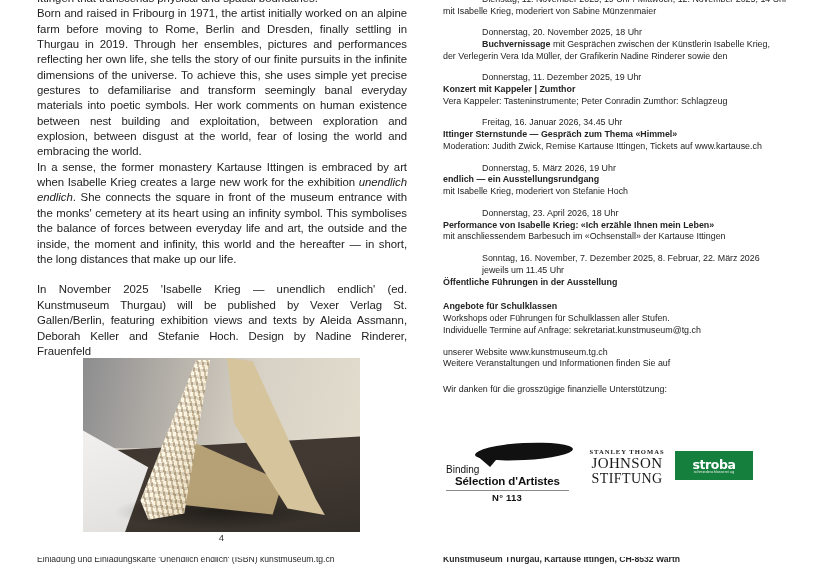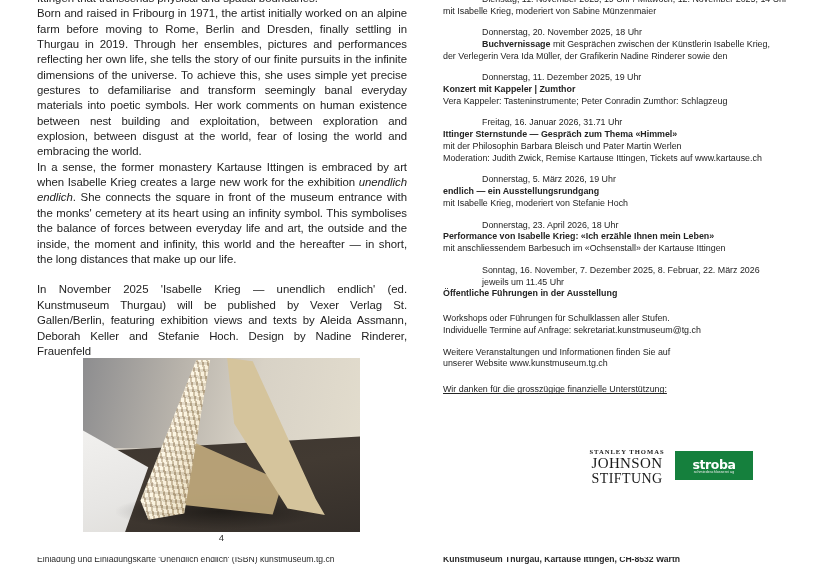--- a/index.html
+++ b/index.html
@@ -131,21 +131,21 @@
     color: #242424;
     letter-spacing: -0.01px;
   }
   .ev { margin-bottom: 9.4px; }
   .ev .ln { display: block; white-space: normal; margin-left: 39px; }
   .ev .ln b, .ev .hd { font-weight: bold; }
   .ev .hd { display: block; }
   .ev .sub { display: block; }
   .block-gap-lg { margin-bottom: 13px; }
 
-  .thanks { margin-top: 14px; display: block; text-decoration: underline; }
+  .thanks { margin-top: 14px; display: block; }
 
   
   .logos {
     position: absolute;
     left: 443px;
     top: 432px;
     width: 340px;
     height: 70px;
   }
   
@@ -303,23 +303,22 @@
       <span class="sub">der Verlegerin Vera Ida Müller, der Grafikerin Nadine Rinderer sowie den</span>
     </div>
 
     <div class="ev">
       <span class="ln">Donnerstag, 11. Dezember 2025, 19 Uhr</span>
       <span class="hd">Konzert mit Kappeler | Zumthor</span>
       <span class="sub">Vera Kappeler: Tasteninstrumente; Peter Conradin Zumthor: Schlagzeug</span>
     </div>
 
     <div class="ev">
-      <span class="ln">Freitag, 16. Januar 2026, 31.71 Uhr</span>
+      <span class="ln">Freitag, 16. Januar 2026, 34.45 Uhr</span>
       <span class="hd">Ittinger Sternstunde — Gespräch zum Thema «Himmel»</span>
-      <span class="sub">mit der Philosophin Barbara Bleisch und Pater Martin Werlen</span>
       <span class="sub">Moderation: Judith Zwick, Remise Kartause Ittingen, Tickets auf www.kartause.ch</span>
     </div>
 
     <div class="ev">
       <span class="ln">Donnerstag, 5. März 2026, 19 Uhr</span>
       <span class="hd">endlich — ein Ausstellungsrundgang</span>
       <span class="sub">mit Isabelle Krieg, moderiert von Stefanie Hoch</span>
     </div>
 
     <div class="ev">
@@ -328,34 +327,45 @@
       <span class="sub">mit anschliessendem Barbesuch im «Ochsenstall» der Kartause Ittingen</span>
     </div>
 
     <div class="ev block-gap-lg">
       <span class="ln">Sonntag, 16. November, 7. Dezember 2025, 8. Februar, 22. März 2026</span>
       <span class="ln">jeweils um 11.45 Uhr</span>
       <span class="hd">Öffentliche Führungen in der Ausstellung</span>
     </div>
 
     <div class="ev">
+      <span class="hd">Angebote für Schulklassen</span>
       <span class="sub">Workshops oder Führungen für Schulklassen aller Stufen.</span>
       <span class="sub">Individuelle Termine auf Anfrage: sekretariat.kunstmuseum@tg.ch</span>
     </div>
 
     <div class="ev">
+      <span class="sub">unserer Website www.kunstmuseum.tg.ch</span>
       <span class="sub">Weitere Veranstaltungen und Informationen finden Sie auf</span>
-      <span class="sub">unserer Website www.kunstmuseum.tg.ch</span>
     </div>
 
     <span class="thanks">Wir danken für die grosszügige finanzielle Unterstützung:</span>
   </div>
 
   <div class="logos">
 
+    <div class="logo-binding">
+      <div class="bind-blob">
+        <div class="oval"></div>
+        <div class="tail"></div>
+      </div>
+      <div class="bind-name">Binding</div>
+      <div class="bind-sel">Sélection d'Artistes</div>
+      <div class="bind-rule"></div>
+      <div class="bind-no">N° 113</div>
+    </div>
 
     <div class="logo-johnson">
       <div class="joh-top">STANLEY THOMAS</div>
       <div class="joh-1">JOHNSON</div>
       <div class="joh-2">STIFTUNG</div>
     </div>
 
     <div class="logo-stroba">
       <div class="stroba-word">stroba</div>
       <div class="stroba-sub">schmiedeschlosserei ag</div>

